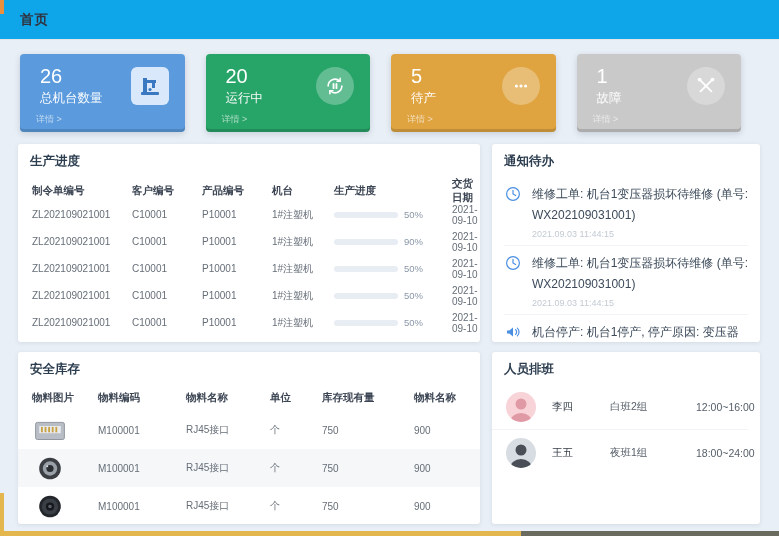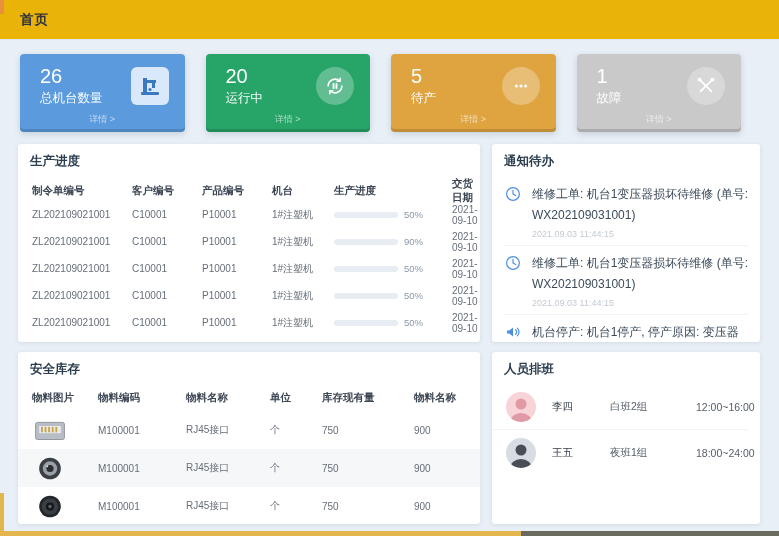--- a/index.html
+++ b/index.html
@@ -5,21 +5,21 @@
   * { box-sizing: border-box; margin: 0; padding: 0; }
   html,body { width: 779px; height: 536px; }
   body {
     font-family: "Liberation Sans", "DejaVu Sans", sans-serif;
     background: #e9eff6;
     overflow: hidden;
     position: relative;
   }
   
   .topbar {
-    height: 40px; background: #eab308; border-bottom: 1px solid #e2e6ea;
+    height: 40px; background: #0ea5e9; border-bottom: 1px solid #e2e6ea;
     display: flex; align-items: center;
   }
   .page-title { font-size: 13.5px; font-weight: 700; color: #2f3440; padding-left: 20px; letter-spacing: 1px; }
 
   
   .cards { display: flex; gap: 21px; margin: 14px 38px 0 20px; }
   .card {
     flex: 1; height: 78px; border-radius: 4px; color: #fff; position: relative;
     box-shadow: 0 2px 6px rgba(40,60,90,.18), inset 0 -3px 0 rgba(0,0,0,.14);
     cursor: pointer;
@@ -27,22 +27,22 @@
   .card-top { display: flex; align-items: center; justify-content: space-between; padding: 11px 16px 0 20px; }
   .card-value { font-size: 20px; line-height: 22px; font-weight: 400; }
   .card-label { font-size: 12.5px; margin-top: 3px; opacity: .96; }
   .card-icon {
     width: 38px; height: 38px; border-radius: 50%; flex: none;
     background: rgba(255,255,255,.28);
     display: flex; align-items: center; justify-content: center;
   }
   .card-icon.square { border-radius: 6px; background: #d9e9fb; }
   .card-detail {
-    position: absolute; left: 0; bottom: 6px; width: 100%;
-    text-align: center; font-size: 9px; color: rgba(255,255,255,.62);
+    position: absolute; left: 16px; bottom: 6px; width: 100%;
+    font-size: 9px; color: rgba(255,255,255,.62);
   }
 
   
   .grid {
     display: grid; grid-template-columns: 462px 268px; grid-template-rows: 198px 172px;
     gap: 10px 12px; margin: 12px 0 0 18px;
   }
   .panel {
     background: #fff; border-radius: 3px; overflow: hidden;
     box-shadow: 0 1px 4px rgba(31,45,61,.10);

